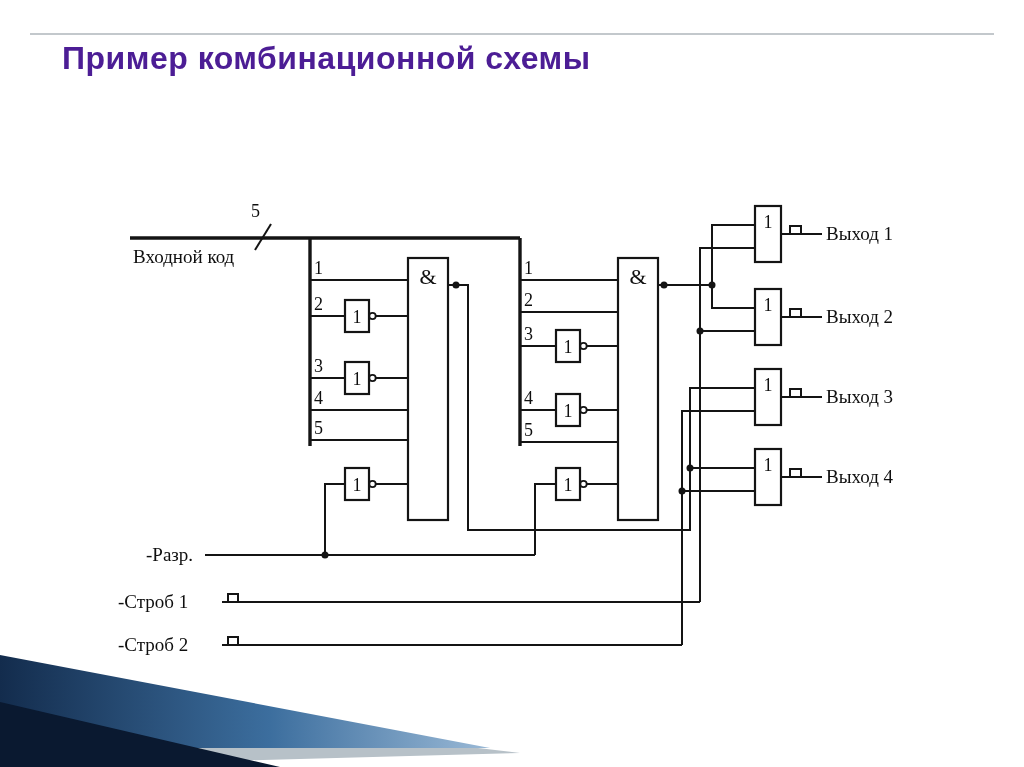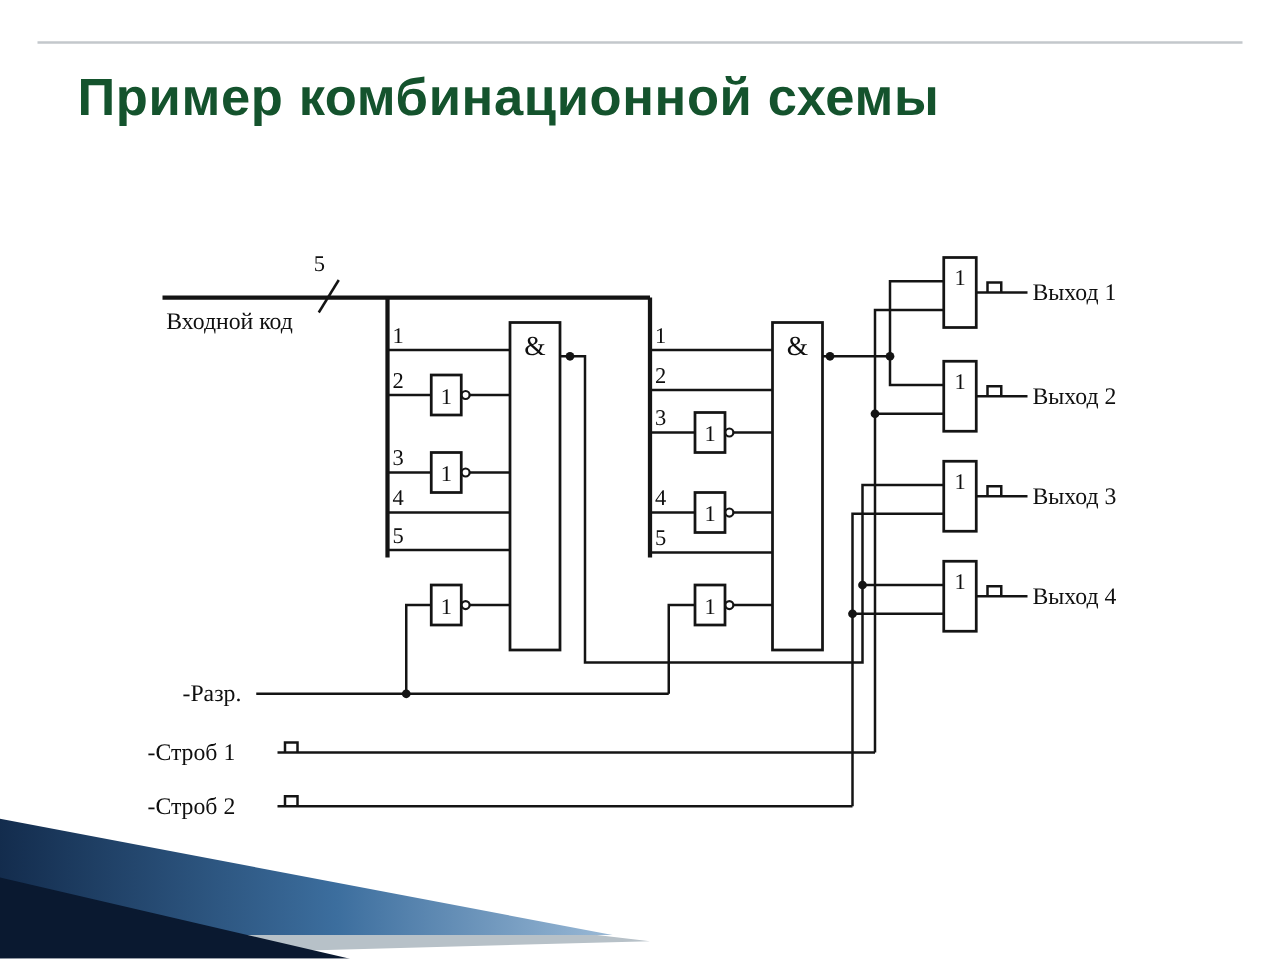--- a/index.html
+++ b/index.html
@@ -2,22 +2,22 @@
 <html><head>
 <meta charset="utf-8">
 <style>
   html,body{margin:0;padding:0}
   body{
     width:1024px;height:767px;position:relative;overflow:hidden;
     background:#ffffff;font-family:"Liberation Sans",sans-serif;
   }
   .top-rule{position:absolute;left:30px;top:33px;width:964px;height:2px;background:#c3c8cc}
   .slide-title{
-    position:absolute;left:62px;top:54px;width:920px;
-    font-size:42px;font-weight:bold;color:#14532d;letter-spacing:.5px;
+    position:absolute;left:62px;top:40px;width:920px;
+    font-size:32px;font-weight:bold;color:#4c1d95;letter-spacing:.5px;
   }
   .diagram{position:absolute;left:0;top:0}
   .deco{position:absolute;left:0;top:0}
   .wire{stroke:#141414;stroke-width:2;fill:none}
   .thick{stroke-width:3.4}
   .box{stroke:#141414;stroke-width:2.2;fill:#ffffff}
   .bubble{stroke:#141414;stroke-width:1.8;fill:#ffffff}
   .dot{fill:#141414;stroke:none}
   text{fill:#0f0f0f}
   .lbl{font:19px "Liberation Serif",serif}

